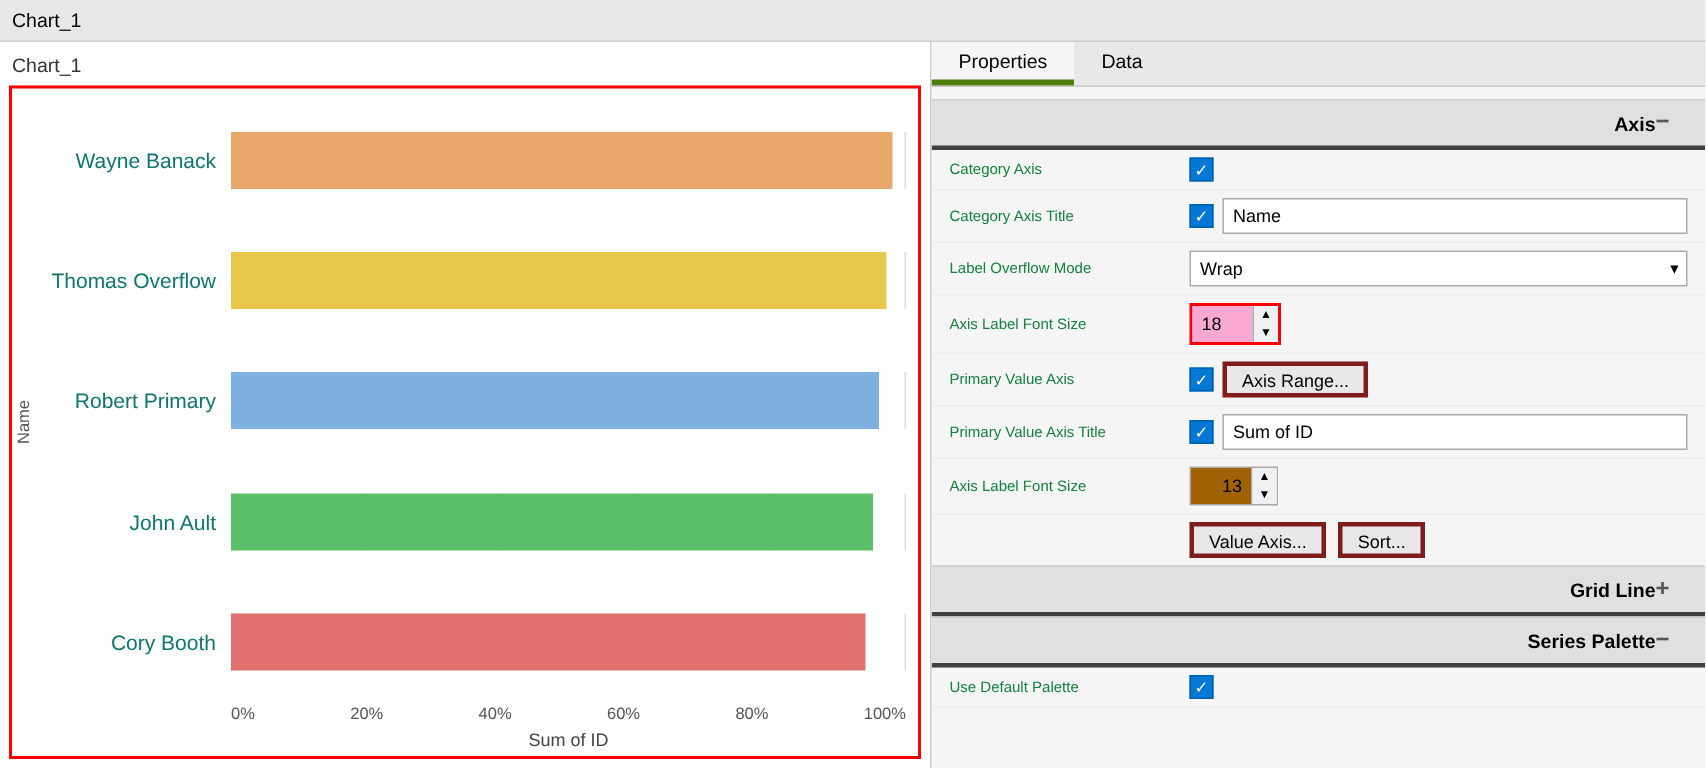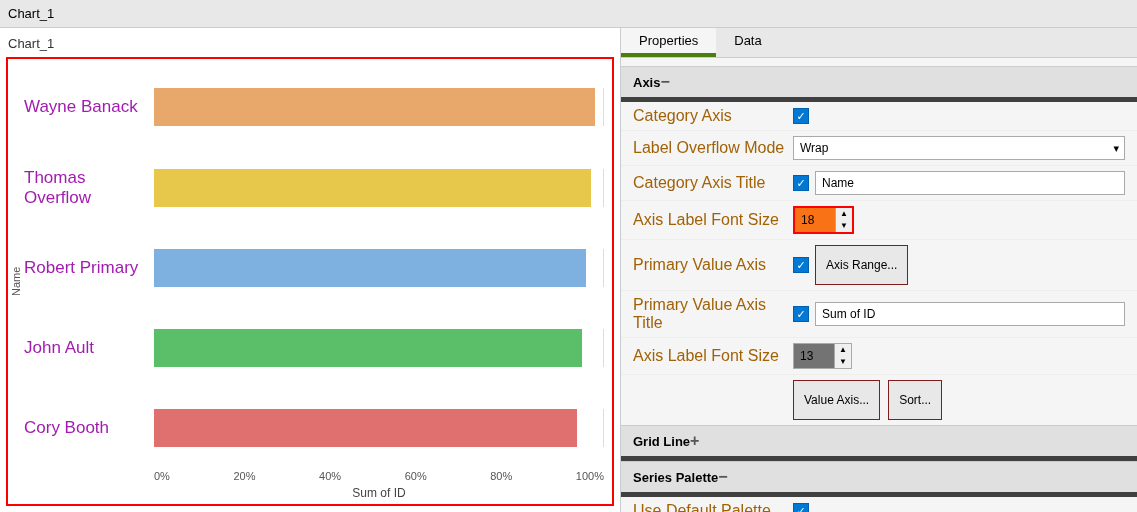--- a/index.html
+++ b/index.html
@@ -6,56 +6,56 @@
     body { background: #f0f0f0; display: flex; flex-direction: column; width: 1137px; height: 512px; overflow: hidden; }
     .top-bar { height: 28px; background: #e8e8e8; border-bottom: 1px solid #ccc; display: flex; align-items: center; padding: 0 8px; }
     .main-area { display: flex; flex: 1; overflow: hidden; }
     .chart-panel { flex: 0 0 620px; background: #fff; padding: 8px 4px 4px 4px; display: flex; flex-direction: column; }
     .chart-title { font-size: 13px; color: #333; margin-bottom: 4px; padding-left: 4px; }
     .chart-container { flex: 1; display: flex; position: relative; border: 2px solid red; margin: 2px; }
     .y-axis-label { writing-mode: vertical-rl; transform: rotate(180deg); font-size: 11px; color: #555; display: flex; align-items: center; justify-content: center; width: 16px; padding: 4px 0; }
     .chart-inner { flex: 1; display: flex; flex-direction: column; padding: 8px 8px 0 0; }
     .bar-rows { flex: 1; display: flex; flex-direction: column; justify-content: space-around; }
     .bar-row { display: flex; align-items: center; }
-    .bar-label { width: 130px; padding-right: 10px; font-size: 17px; color: #a21caf; }
+    .bar-label { width: 130px; text-align: right; padding-right: 10px; font-size: 14px; color: #0f766e; }
     .bar-track { flex: 1; height: 38px; position: relative; }
     .bar-fill { height: 100%; position: absolute; left: 0; top: 0; }
     .x-axis-area { height: 36px; display: flex; flex-direction: column; margin-left: 130px; }
     .x-ticks { display: flex; justify-content: space-between; padding: 2px 0; }
     .x-tick { font-size: 11px; color: #555; }
     .x-label { text-align: center; font-size: 12px; color: #444; margin-top: 2px; }
     .grid-lines { position: absolute; top: 0; left: 0; right: 0; bottom: 0; display: flex; justify-content: space-between; pointer-events: none; }
     .grid-line { width: 1px; background: #ddd; height: 100%; }
     .properties-panel { flex: 1; background: #f5f5f5; border-left: 1px solid #ccc; display: flex; flex-direction: column; overflow: hidden; }
     .props-tabs { display: flex; border-bottom: 1px solid #ccc; background: #e8e8e8; }
     .props-tab { padding: 5px 18px; font-size: 13px; cursor: pointer; border-bottom: 2px solid transparent; }
     .props-tab.active { border-bottom: 4px solid #4d7c0f; background: #f5f5f5; }
     .props-body { flex: 1; overflow-y: auto; padding: 8px 0; }
-    .section-header { display: flex; justify-content: flex-start; align-items: center; padding: 6px 12px; background: #e0e0e0; border-top: 1px solid #ccc; border-bottom: 5px solid #404040; font-weight: bold; font-size: 13px; cursor: pointer; }
+    .section-header { display: flex; justify-content: flex-end; align-items: center; padding: 6px 24px; background: #e0e0e0; border-top: 1px solid #ccc; border-bottom: 3px solid #404040; font-weight: bold; font-size: 13px; cursor: pointer; }
     .section-header .toggle { font-size: 16px; color: #555; }
     .prop-row { display: flex; align-items: center; padding: 5px 12px; border-bottom: 1px solid #eee; }
-    .prop-label { flex: 0 0 160px; color: #a16207; font-size: 16px; }
+    .prop-label { flex: 0 0 160px; color: #15803d; font-size: 10px; }
     .prop-value { flex: 1; display: flex; align-items: center; gap: 6px; }
     .checkbox { width: 16px; height: 16px; background: #0078d4; border: 1px solid #0060b0; display: flex; align-items: center; justify-content: center; cursor: pointer; flex-shrink: 0; }
     .checkbox::after { content: '✓'; color: white; font-size: 11px; }
     .text-input { border: 1px solid #aaa; padding: 3px 6px; background: #fff; font-size: 12px; height: 24px; }
     .text-input.wide { flex: 1; }
     .select-input { border: 1px solid #aaa; padding: 3px 6px; background: #fff; font-size: 12px; height: 24px; appearance: none; cursor: pointer; }
     .select-wrapper { position: relative; flex: 1; }
     .select-wrapper::after { content: '▾'; position: absolute; right: 6px; top: 50%; transform: translateY(-50%); pointer-events: none; font-size: 11px; }
     .select-wrapper select { width: 100%; }
     .spinner-input { display: flex; align-items: center; border: 2px solid red; }
-    .spinner-input input { border: none; padding: 3px 6px; background: #f97316; font-size: 12px; height: 24px; width: 40px; outline: none; }
+    .spinner-input input { border: none; padding: 3px 6px; background: #f9a8d4; font-size: 12px; height: 24px; width: 40px; outline: none; }
     .spinner-btns { display: flex; flex-direction: column; border-left: 1px solid #aaa; }
     .spinner-btn { width: 16px; height: 12px; background: #f0f0f0; border: none; cursor: pointer; display: flex; align-items: center; justify-content: center; font-size: 8px; padding: 0; line-height: 1; }
     .normal-spinner-input { display: flex; align-items: center; border: 1px solid #aaa; }
-    .normal-spinner-input input { border: none; padding: 3px 6px; background: #737373; font-size: 12px; height: 24px; width: 40px; outline: none; }
+    .normal-spinner-input input { border: none; padding: 3px 6px; background: #a16207; font-size: 12px; height: 24px; width: 40px; outline: none; text-align: right; }
     .normal-spinner-btns { display: flex; flex-direction: column; border-left: 1px solid #aaa; }
     .normal-spinner-btn { width: 16px; height: 12px; background: #f0f0f0; border: none; cursor: pointer; display: flex; align-items: center; justify-content: center; font-size: 8px; padding: 0; line-height: 1; }
-    .btn { border: 1px solid #7f1d1d; background: #e8e8e8; padding: 3px 10px; font-size: 12px; cursor: pointer; height: 40px; }
+    .btn { border: 3px solid #7f1d1d; background: #e8e8e8; padding: 3px 10px; font-size: 12px; cursor: pointer; height: 24px; }
     .prop-row-buttons { display: flex; gap: 8px; padding: 5px 12px 5px 172px; }
   </style>
 </head>
 <body>
 
 <div class="top-bar">
   <span>Chart_1</span>
 </div>
 <div class="main-area">
 
@@ -164,35 +164,35 @@
       </div>
 
       <div class="prop-row">
         <div class="prop-label">Category Axis</div>
         <div class="prop-value">
           <div class="checkbox"></div>
         </div>
       </div>
 
       <div class="prop-row">
+        <div class="prop-label">Category Axis Title</div>
+        <div class="prop-value">
+          <div class="checkbox"></div>
+          <input class="text-input wide" type="text" value="Name" style="">
+        </div>
+      </div>
+
+      <div class="prop-row">
         <div class="prop-label">Label Overflow Mode</div>
         <div class="prop-value">
           <div class="select-wrapper">
             <select class="select-input">
               <option>Wrap</option>
             </select>
           </div>
-        </div>
-      </div>
-
-      <div class="prop-row">
-        <div class="prop-label">Category Axis Title</div>
-        <div class="prop-value">
-          <div class="checkbox"></div>
-          <input class="text-input wide" type="text" value="Name" style="">
         </div>
       </div>
 
 
       <div class="prop-row">
         <div class="prop-label">Axis Label Font Size</div>
         <div class="prop-value">
           <div class="spinner-input">
             <input type="text" value="18" style="">
             <div class="spinner-btns">

